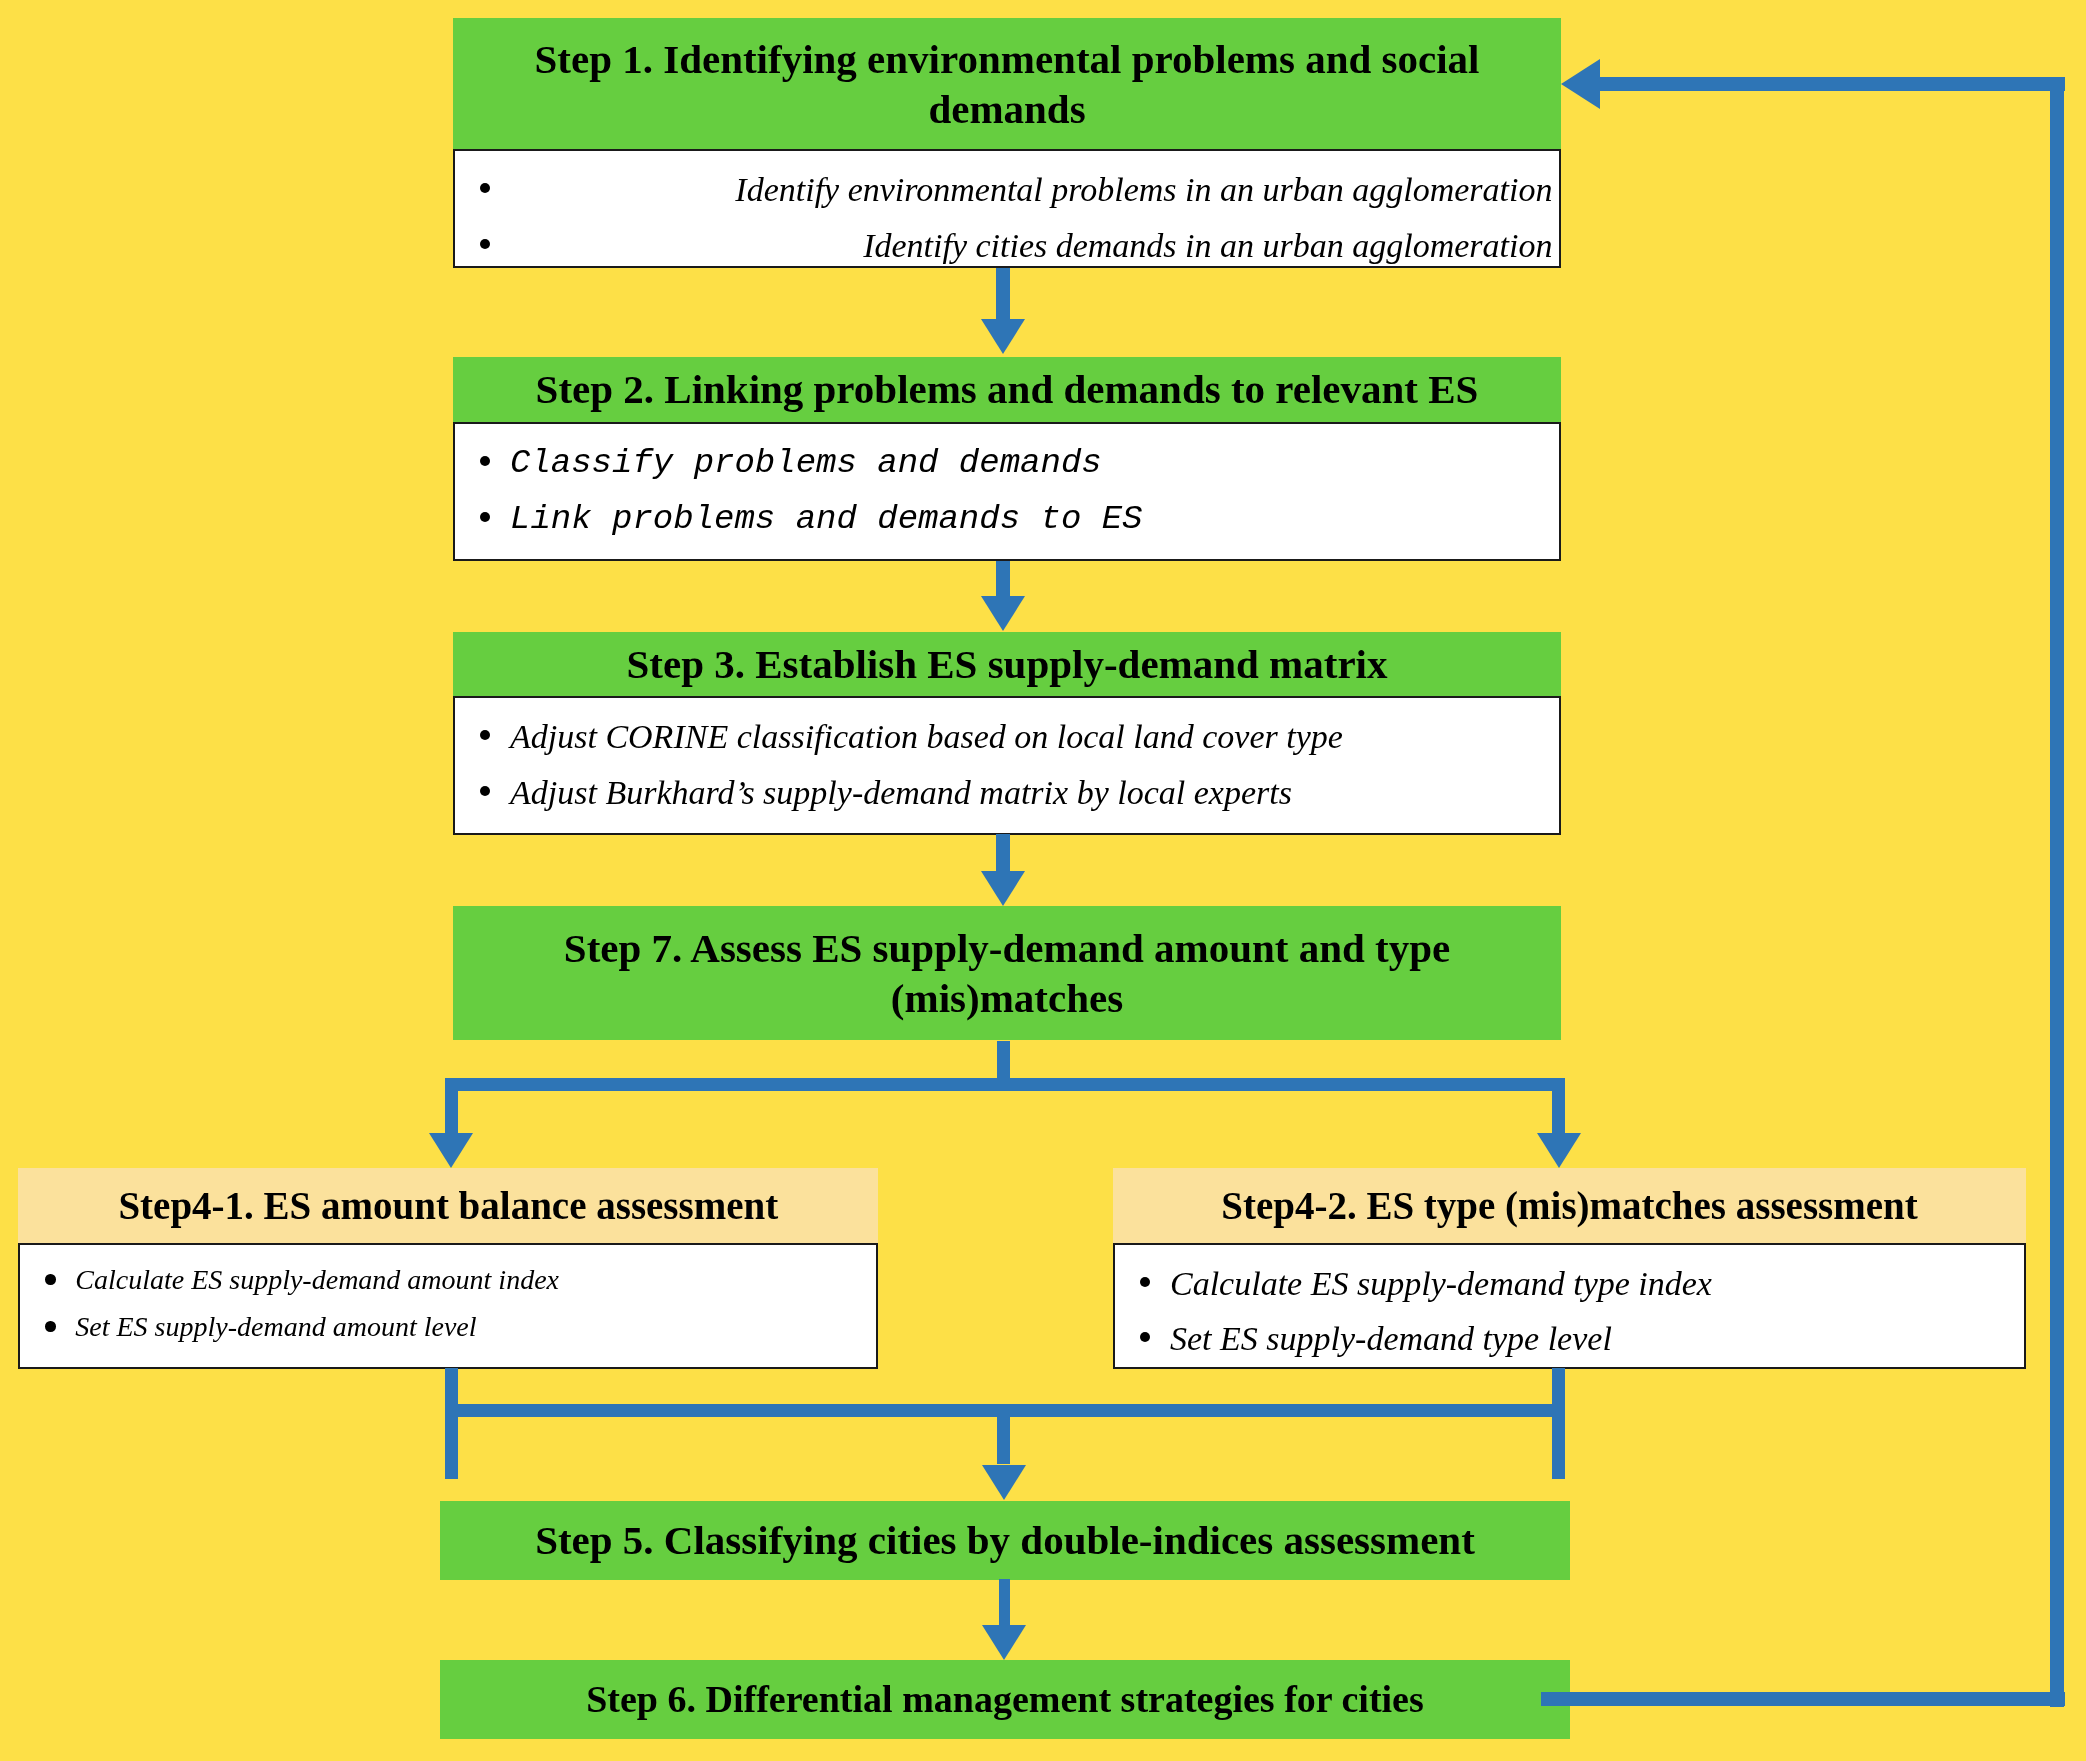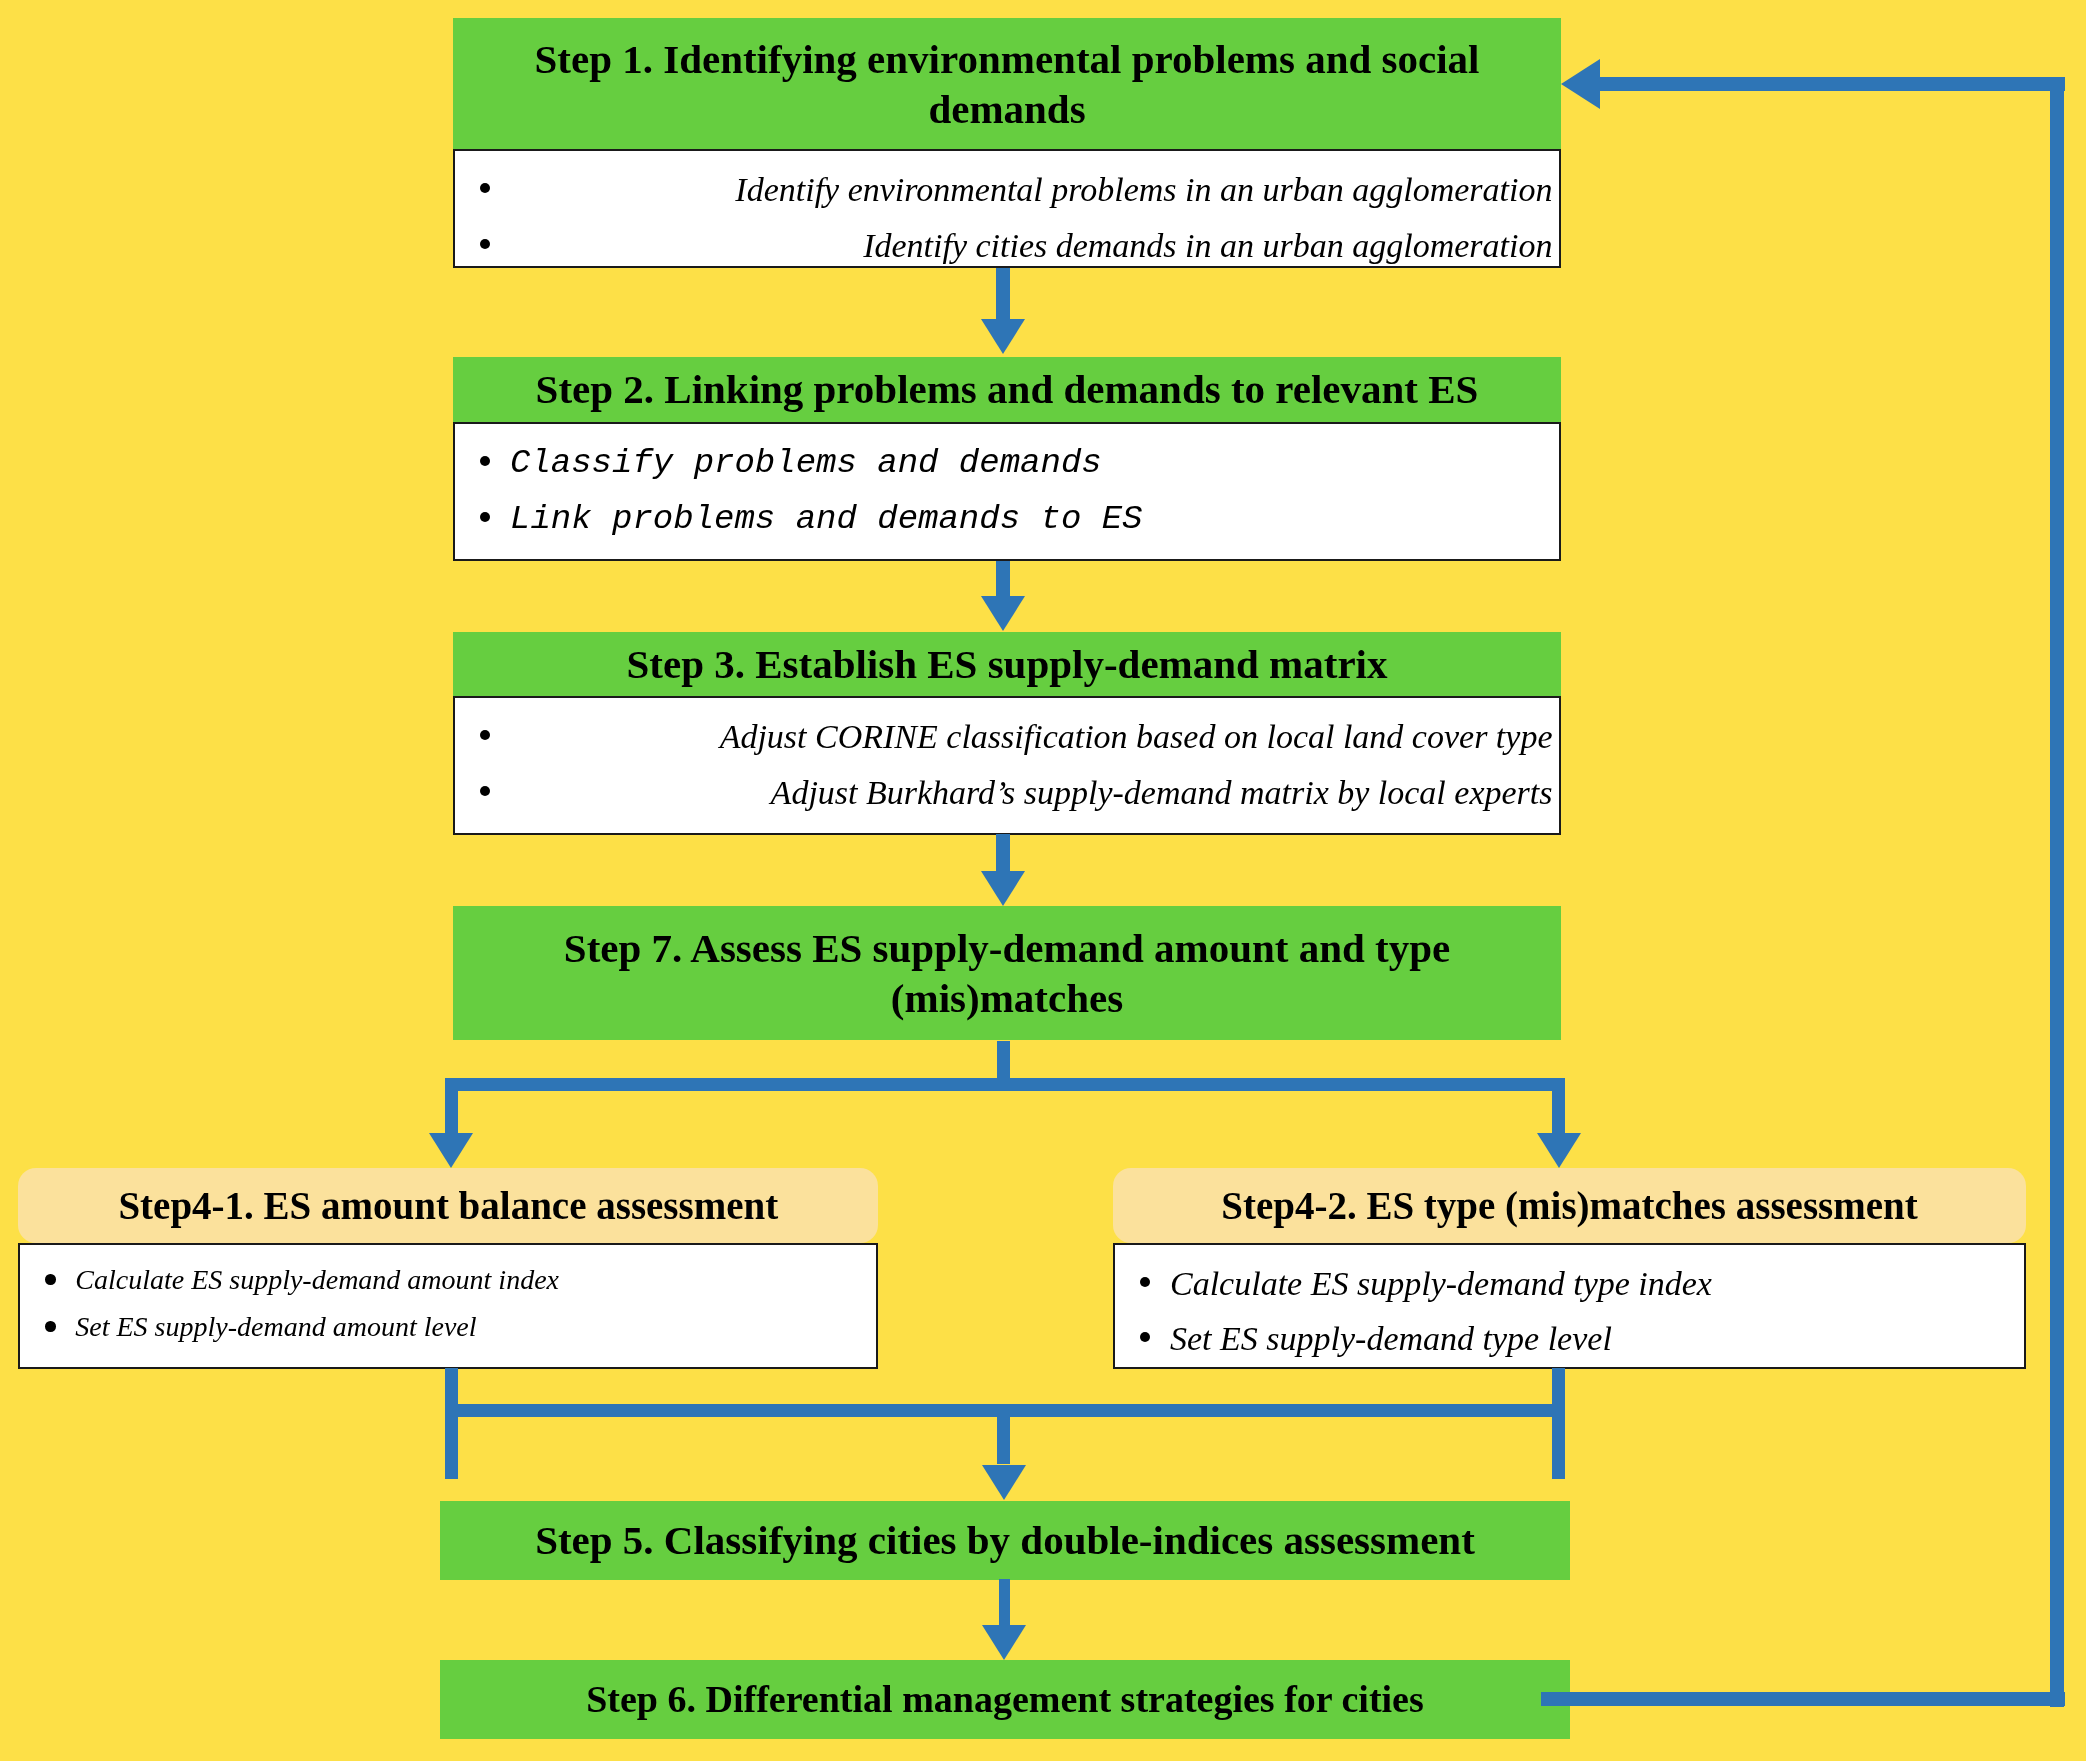--- a/index.html
+++ b/index.html
@@ -27,21 +27,21 @@
     display: flex;
     align-items: center;
     justify-content: center;
     text-align: center;
     font-weight: bold;
     color: #000000;
     line-height: 1.22;
     padding: 2.6px 18.3px;
   }
   .hdr-green { background: #66CE40; }
-  .hdr-yellow { background: #FBE19C; border-radius: 18px; }
+  .hdr-yellow { background: #FBE19C; }
 
   .body-box {
     position: absolute;
     box-sizing: border-box;
     background: #ffffff;
     border: 2.6px solid #1a1a1a;
     padding: 17px 6.5px 6.5px 17px;
   }
   .bullets {
     list-style: none;
@@ -96,21 +96,21 @@
   #s1-body .bullets li + li { margin-top: 11.8px; }
 
   
   #s2-hdr  { left: 453px;  top: 357px;  width: 1108px; height: 65px; font-size: 41px; }
   #s2-body { left: 453px;  top: 422px;  width: 1108px; height: 139px; font-family: Liberation Mono, monospace; }
   #s2-body .bullets li { font-size: 34px; }
   #s2-body .bullets li + li { margin-top: 11.8px; }
 
   
   #s3-hdr  { left: 453px;  top: 632px;  width: 1108px; height: 64px;  font-size: 41px; }
-  #s3-body { left: 453px;  top: 696px; width: 1108px; height: 139px; text-align: right; }
+  #s3-body { left: 453px;  top: 696px; width: 1108px; height: 139px; }
   #s3-body .bullets li { font-size: 34px; }
   #s3-body .bullets li + li { margin-top: 11.8px; }
 
   
   #s4-hdr  { left: 453px;  top: 906px; width: 1108px; height: 134px; font-size: 41px; }
 
   
   #s41-hdr  { left: 18.3px;   top: 1168px; width: 860px; height: 75px; font-size: 39px; }
   #s41-body { left: 18.3px;   top: 1243px; width: 860px; height: 126px; }
   #s41-body .bullets li { font-size: 28px; }

